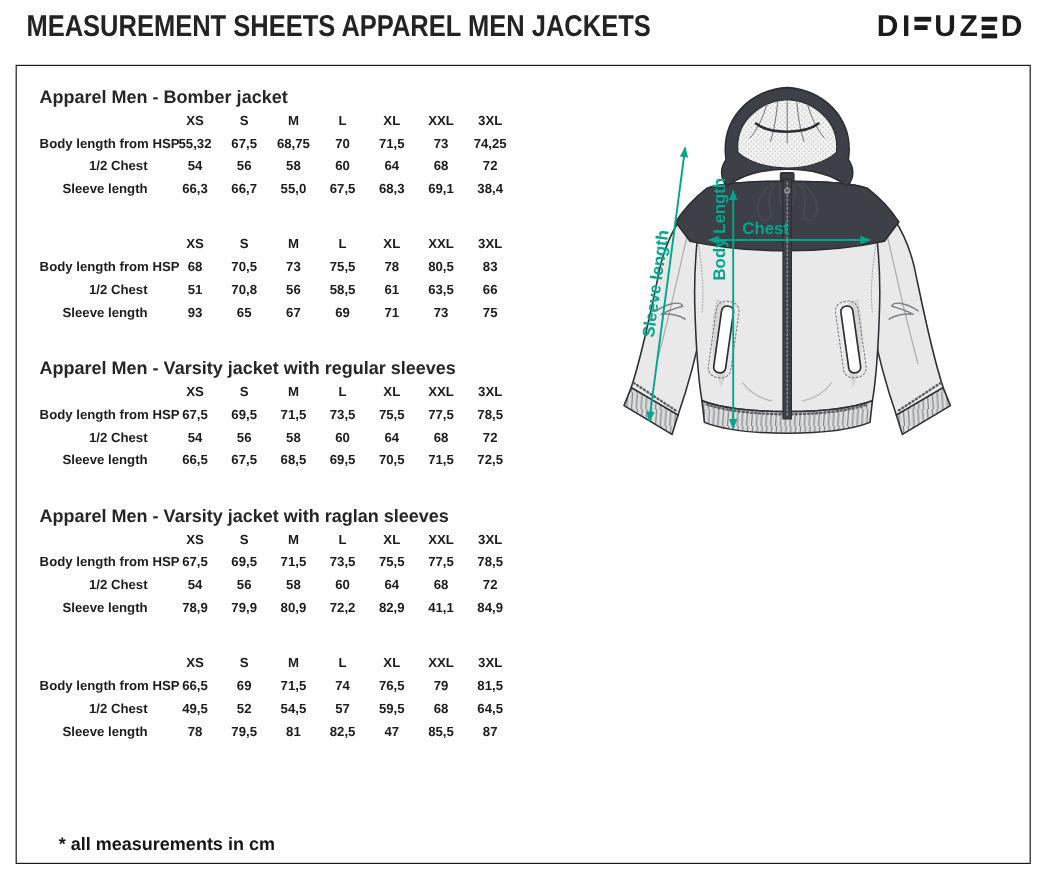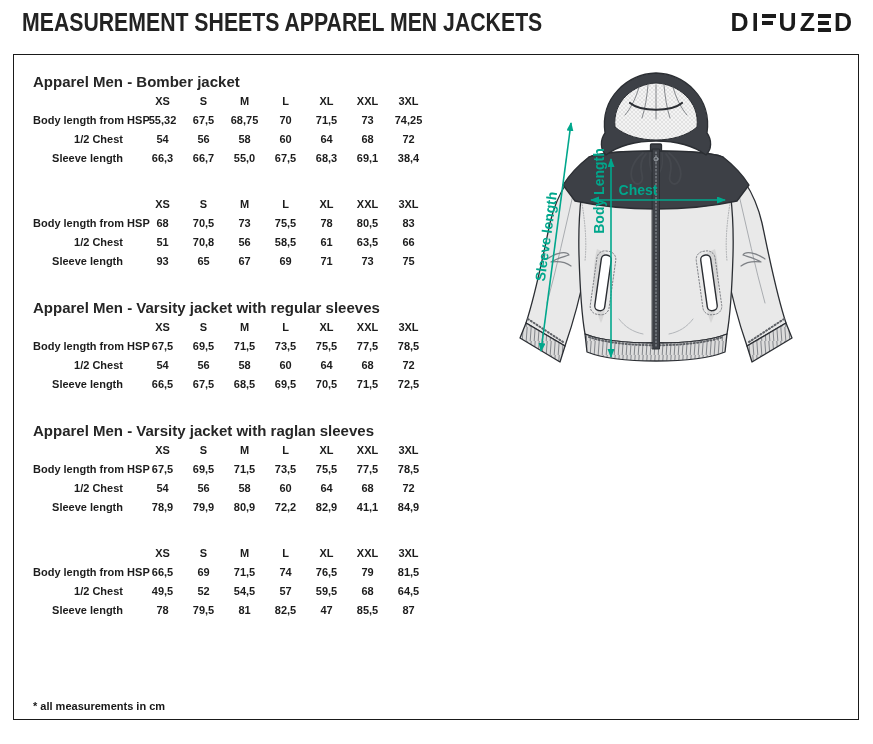--- a/index.html
+++ b/index.html
@@ -32,22 +32,22 @@
     border:1.5px solid #1a1a1a; background:#fff;
   }
   .tables{ position:absolute; left:19px; top:17px; }
   .size-table{ margin-bottom:27px; }
   .table-title{ font-size:15px; font-weight:700; line-height:20px; color:#262626; }
   .grid{ display:grid; grid-template-columns:109px repeat(7,41px); }
   .cell{ height:19px; line-height:19px; font-size:11px; font-weight:700; color:#1c1c1c; white-space:nowrap; }
   .cell.label{ text-align:right; padding-right:19px; }
   .cell.val{ text-align:center; }
   .footnote{
-    position:absolute; left:19px; bottom:7px;
-    font-size:11px; font-weight:700; color:#161616;
+    position:absolute; left:35px; bottom:7px;
+    font-size:15px; font-weight:700; color:#161616;
   }
   .jacket{ position:absolute; left:487px; top:6px; }
 </style>
 </head>
 <body>
 
 <h1 class="page-title">MEASUREMENT SHEETS APPAREL MEN JACKETS</h1>
 <div class="logo">
     <span class="lt">D</span>
     <span class="lt">I</span>

